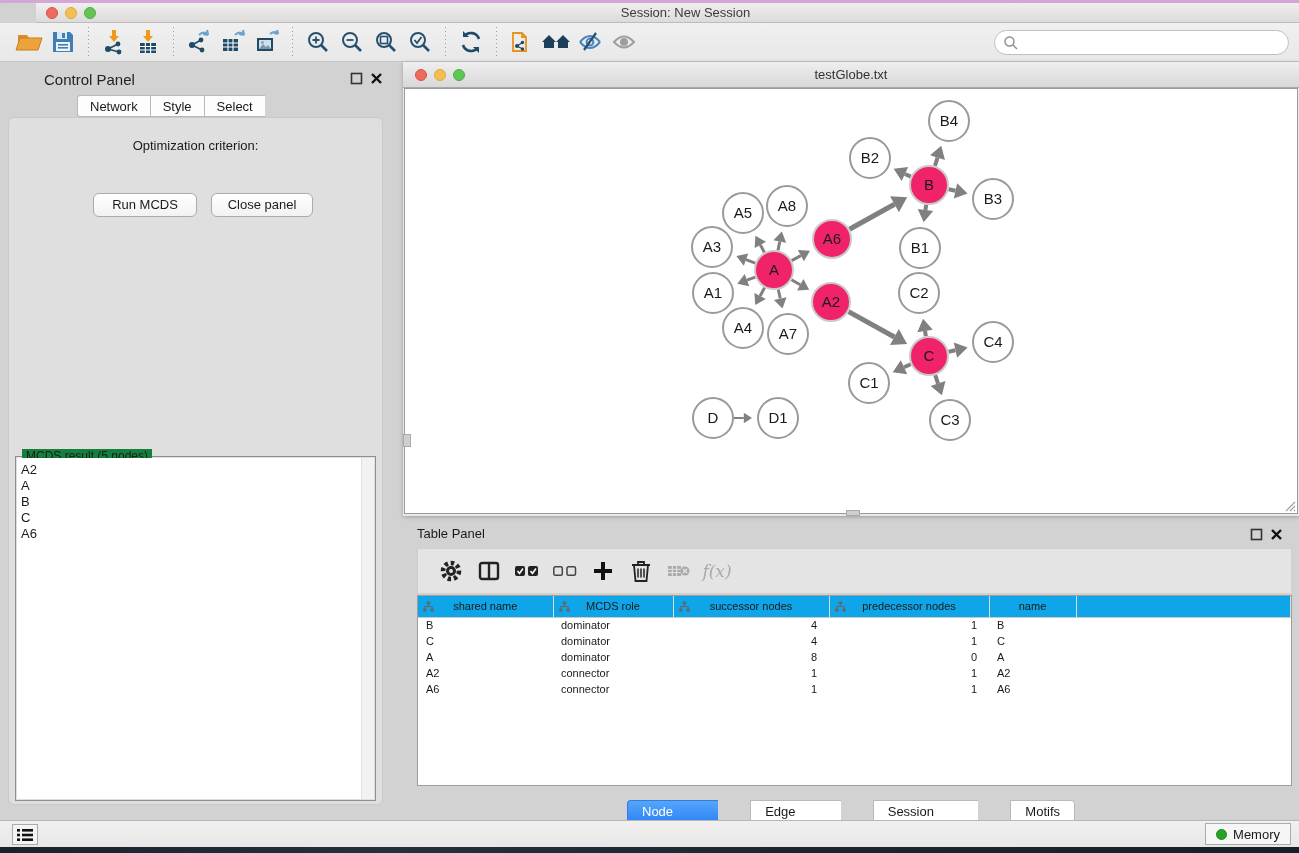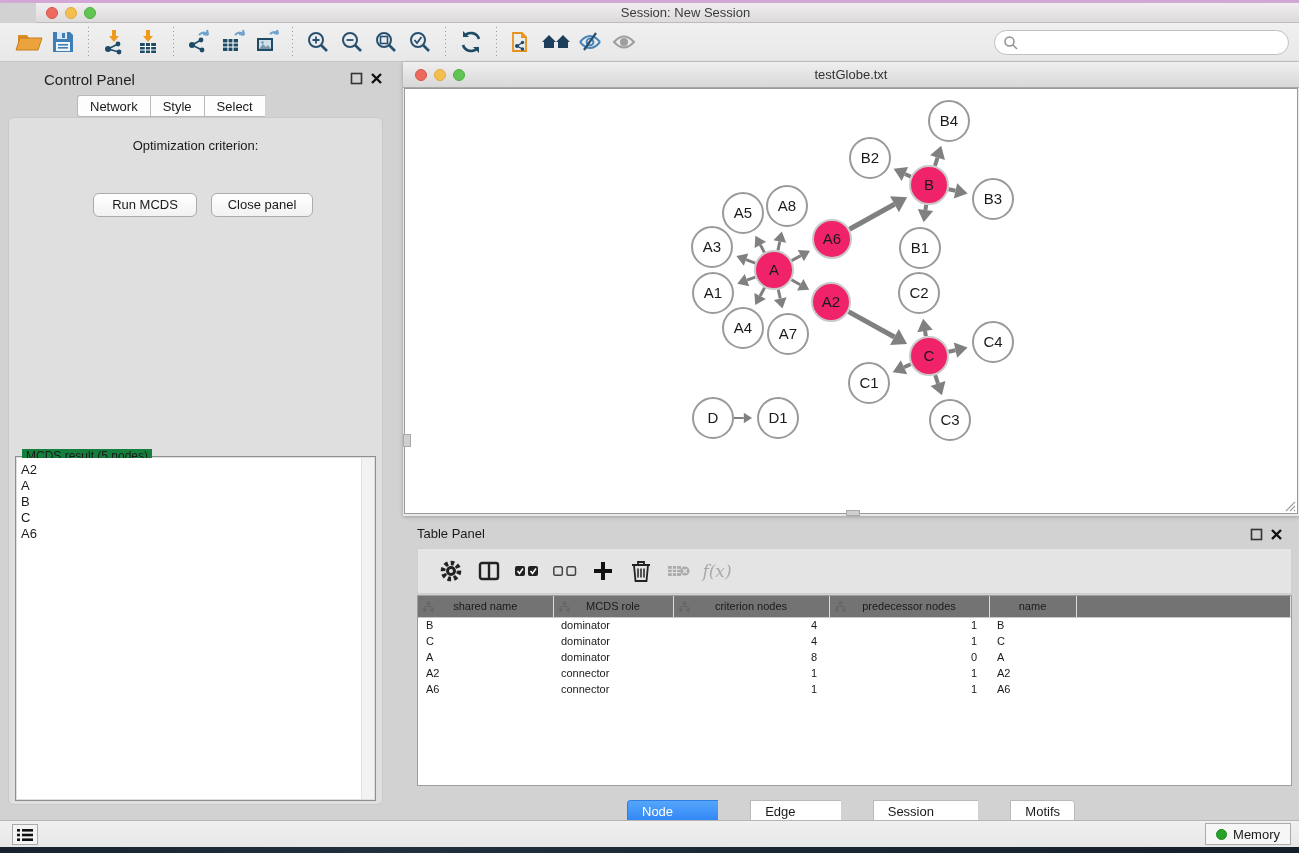--- a/index.html
+++ b/index.html
@@ -74,21 +74,21 @@
   
   .tpanel { position:absolute; left:403px; top:520px; width:896px; height:300px; }
   .tp-title { position:absolute; left:14px; top:6px; font-size:13px; }
   .tp-toolbar { position:absolute; left:14px; top:28px; width:875px; height:46px; background:#e4e4e4;
     border:1px solid #cfcfcf; display:flex; align-items:center; padding-left:14px; }
   .tp-btn { width:38px; height:36px; display:flex; align-items:center; justify-content:center; }
   .fx { font-family:"DejaVu Serif", serif; font-style:italic; font-size:17px; color:#a9a9a9; }
   .tp-table { position:absolute; left:14px; top:75px; width:875px; height:191px; background:#fff;
     border:1px solid #9e9e9e; overflow:hidden; }
   table.grid { border-collapse:collapse; width:100%; table-layout:fixed; font-size:11px; }
-  table.grid th { height:21px; background:#737373; border-bottom:1px solid #c9c9c9;
+  table.grid th { height:21px; background:#0ea5e9; border-bottom:1px solid #c9c9c9;
     border-right:1px solid #dcdcdc; font-weight:normal; font-size:11px; position:relative; }
   table.grid th .hlabel { display:inline-block; }
   table.grid th .hicon { position:absolute; left:5px; top:5px; }
   table.grid td { height:16px; padding:0 12px 0 8px; border:none; white-space:nowrap; }
   td.num { text-align:right; }
   .tp-tabs { position:absolute; left:50%; transform:translateX(-50%); top:280px; display:flex;gap:32px; }
   .tp-tab { height:23px; padding:0 14px; font-size:13px; line-height:22px; background:#fff;
     border:1px solid #b9b9b9; border-right:none; }
   .tp-tab:first-child { border-radius:4px 0 0 4px; }
   .tp-tab:last-child { border-right:1px solid #b9b9b9; border-radius:0 4px 4px 0; }
@@ -473,21 +473,21 @@
                 <rect x="3.8" y="0.5" width="3.4" height="3" fill="#666"></rect>
                 <path d="M5.5 3.5v2M1.8 5.5h7.4M1.8 5.5V8M9.2 5.5V8" stroke="#666" fill="none" stroke-width="1"></path>
                 <rect x="0.2" y="7.6" width="3.2" height="2.9" fill="#666"></rect>
                 <rect x="7.6" y="7.6" width="3.2" height="2.9" fill="#666"></rect>
               </svg><span class="hlabel">MCDS role</span></th>
             <th><svg class="hicon" width="11" height="11" viewBox="0 0 11 11">
                 <rect x="3.8" y="0.5" width="3.4" height="3" fill="#666"></rect>
                 <path d="M5.5 3.5v2M1.8 5.5h7.4M1.8 5.5V8M9.2 5.5V8" stroke="#666" fill="none" stroke-width="1"></path>
                 <rect x="0.2" y="7.6" width="3.2" height="2.9" fill="#666"></rect>
                 <rect x="7.6" y="7.6" width="3.2" height="2.9" fill="#666"></rect>
-              </svg><span class="hlabel">criterion nodes</span></th>
+              </svg><span class="hlabel">successor nodes</span></th>
             <th><svg class="hicon" width="11" height="11" viewBox="0 0 11 11">
                 <rect x="3.8" y="0.5" width="3.4" height="3" fill="#666"></rect>
                 <path d="M5.5 3.5v2M1.8 5.5h7.4M1.8 5.5V8M9.2 5.5V8" stroke="#666" fill="none" stroke-width="1"></path>
                 <rect x="0.2" y="7.6" width="3.2" height="2.9" fill="#666"></rect>
                 <rect x="7.6" y="7.6" width="3.2" height="2.9" fill="#666"></rect>
               </svg><span class="hlabel">predecessor nodes</span></th>
             <th><span class="hlabel">name</span></th>
             <th></th>
           </tr>
         </thead>

